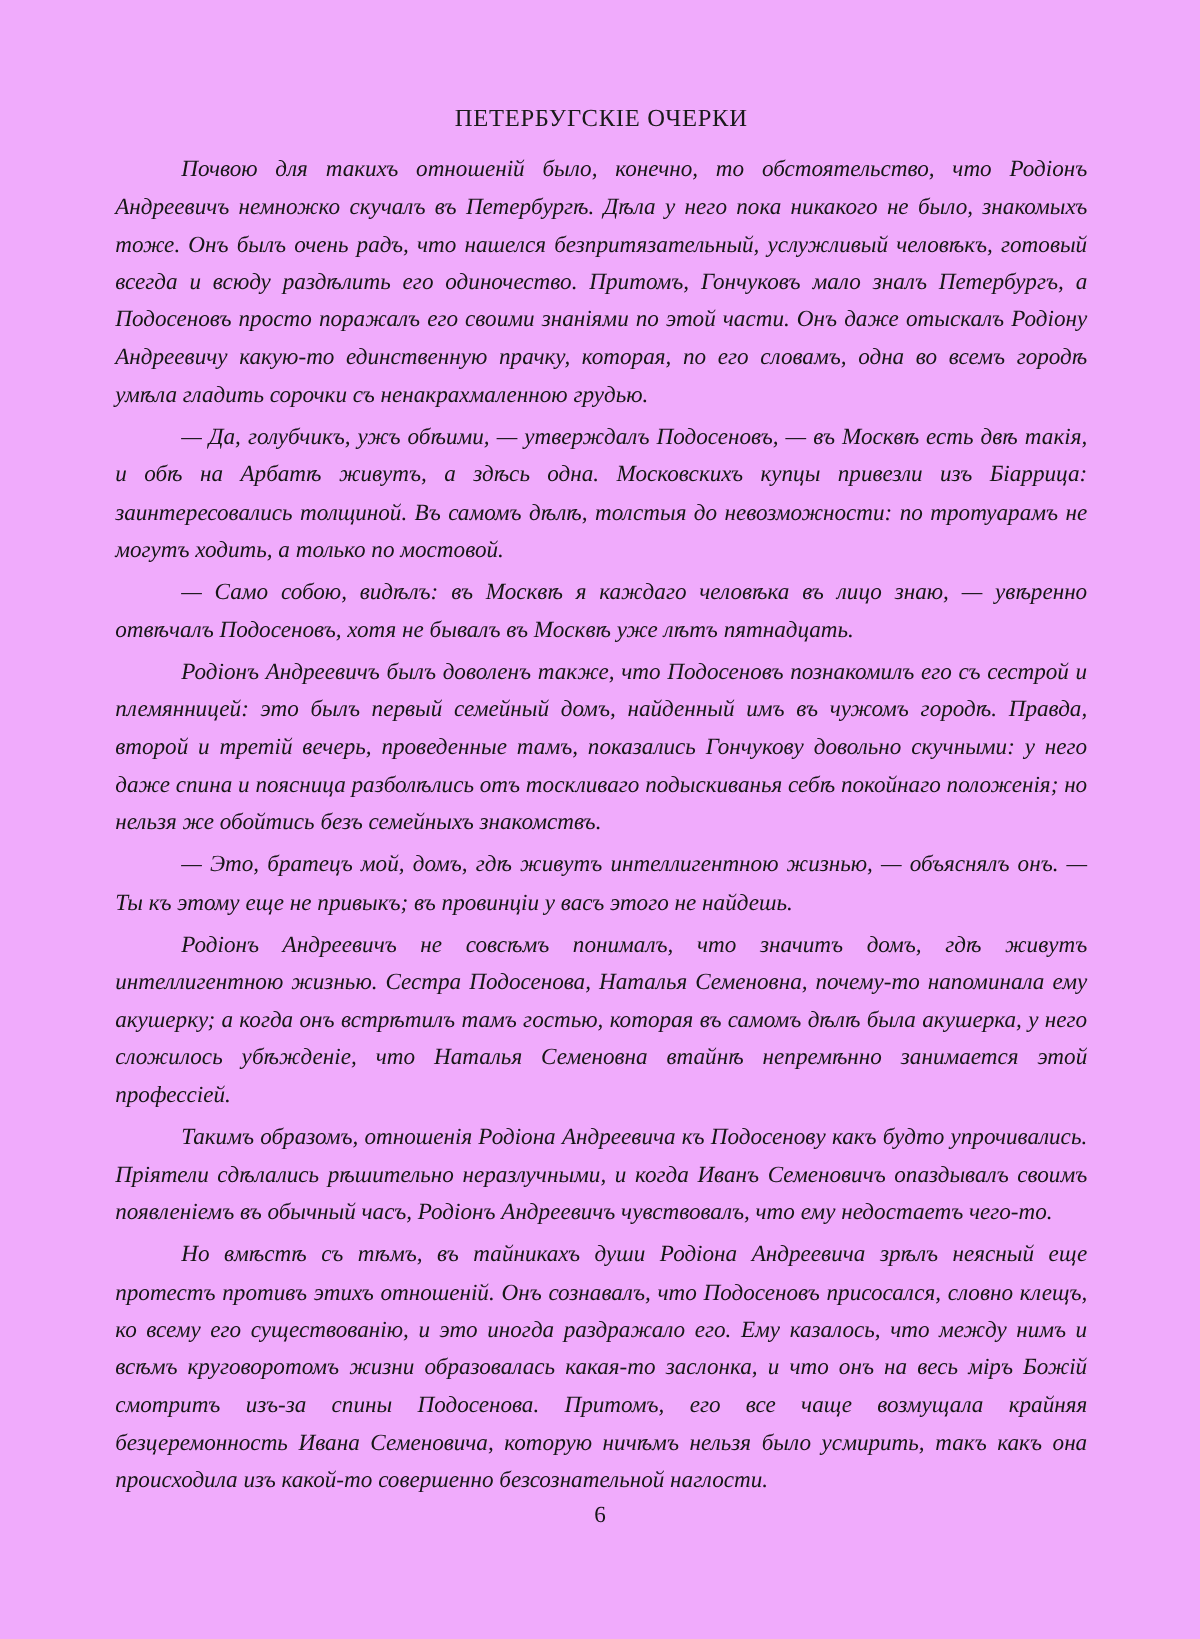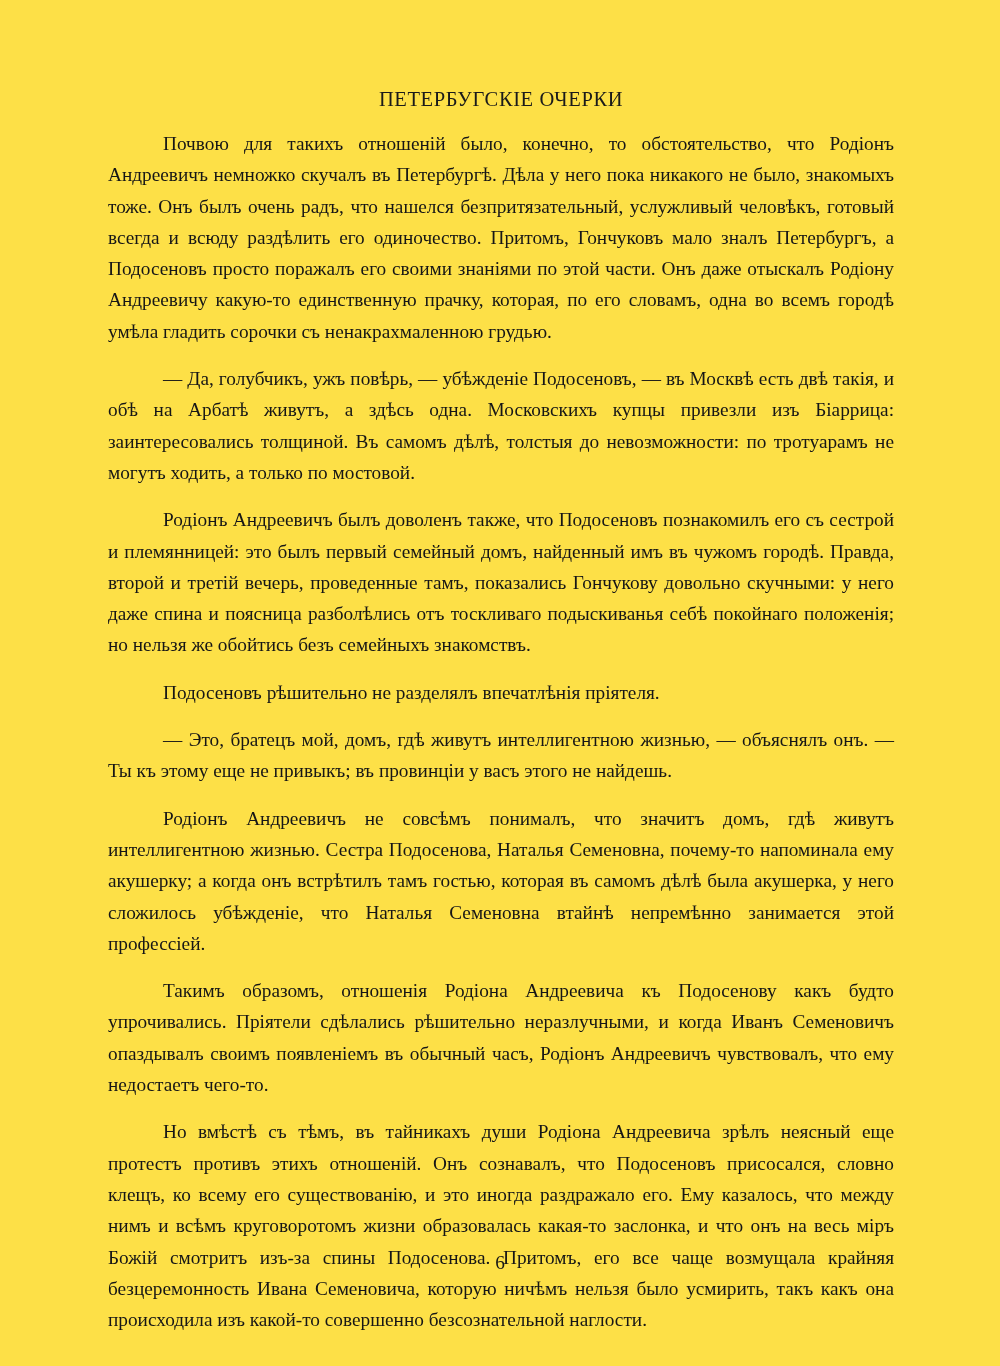--- a/index.html
+++ b/index.html
@@ -7,21 +7,21 @@
     margin: 0;
     padding: 0;
     background: #ffffff;
   }
 
   .page {
     position: relative;
     width: 1000px;
     height: 1366px;
     margin: 0 auto;
-    background: #fde047;
+    background: #f0abfc;
     overflow: hidden;
     box-sizing: border-box;
   }
 
   .text-column {
     position: absolute;
     left: 92px;
     top: 86px;
     width: 818px;
   }
@@ -42,23 +42,24 @@
     font-family: "Liberation Serif", "DejaVu Serif", serif;
     font-size: 19.3px;
     line-height: 31.3px;
     color: #161616;
     text-align: justify;
     text-justify: inter-word;
     hyphens: none;
   }
 
   .body-text p {
-    margin: 16px;
+    margin: 4px;
     text-indent: 55px;
     text-align: justify;
+    font-style: italic;
   }
 
   .page-number {
     position: absolute;
     left: 0;
     right: 0;
     top: 1251px;
     text-align: center;
     font-family: "Liberation Serif", "DejaVu Serif", serif;
     font-size: 19.3px;
@@ -70,23 +71,23 @@
 <body>
 
 <div class="page">
 
   <div class="text-column">
 
     <h1 class="page-heading">ПЕТЕРБУГСКІЕ ОЧЕРКИ</h1>
 
     <div class="body-text">
       <p>Почвою для такихъ отношеній было, конечно, то обстоятельство, что Родіонъ Андреевичъ немножко скучалъ въ Петербургѣ. Дѣла у него пока никакого не было, знакомыхъ тоже. Онъ былъ очень радъ, что нашелся безпритязательный, услужливый человѣкъ, готовый всегда и всюду раздѣлить его одиночество. Притомъ, Гончуковъ мало зналъ Петербургъ, а Подосеновъ просто поражалъ его своими знаніями по этой части. Онъ даже отыскалъ Родіону Андреевичу какую-то единственную прачку, которая, по его словамъ, одна во всемъ городѣ умѣла гладить сорочки съ ненакрахмаленною грудью.</p>
-      <p>— Да, голубчикъ, ужъ повѣрь, — убѣжденіе Подосеновъ, — въ Москвѣ есть двѣ такія, и обѣ на Арбатѣ живутъ, а здѣсь одна. Московскихъ купцы привезли изъ Біаррица: заинтересовались толщиной. Въ самомъ дѣлѣ, толстыя до невозможности: по тротуарамъ не могутъ ходить, а только по мостовой.</p>
+      <p>— Да, голубчикъ, ужъ обѣими, — утверждалъ Подосеновъ, — въ Москвѣ есть двѣ такія, и обѣ на Арбатѣ живутъ, а здѣсь одна. Московскихъ купцы привезли изъ Біаррица: заинтересовались толщиной. Въ самомъ дѣлѣ, толстыя до невозможности: по тротуарамъ не могутъ ходить, а только по мостовой.</p>
+      <p>— Само собою, видѣлъ: въ Москвѣ я каждаго человѣка въ лицо знаю, — увѣренно отвѣчалъ Подосеновъ, хотя не бывалъ въ Москвѣ уже лѣтъ пятнадцать.</p>
       <p>Родіонъ Андреевичъ былъ доволенъ также, что Подосеновъ познакомилъ его съ сестрой и племянницей: это былъ первый семейный домъ, найденный имъ въ чужомъ городѣ. Правда, второй и третій вечерь, проведенные тамъ, показались Гончукову довольно скучными: у него даже спина и поясница разболѣлись отъ тоскливаго подыскиванья себѣ покойнаго положенія; но нельзя же обойтись безъ семейныхъ знакомствъ.</p>
-      <p>Подосеновъ рѣшительно не разделялъ впечатлѣнія пріятеля.</p>
       <p>— Это, братецъ мой, домъ, гдѣ живутъ интеллигентною жизнью, — объяснялъ онъ. — Ты къ этому еще не привыкъ; въ провинціи у васъ этого не найдешь.</p>
       <p>Родіонъ Андреевичъ не совсѣмъ понималъ, что значитъ домъ, гдѣ живутъ интеллигентною жизнью. Сестра Подосенова, Наталья Семеновна, почему-то напоминала ему акушерку; а когда онъ встрѣтилъ тамъ гостью, которая въ самомъ дѣлѣ была акушерка, у него сложилось убѣжденіе, что Наталья Семеновна втайнѣ непремѣнно занимается этой профессіей.</p>
       <p>Такимъ образомъ, отношенія Родіона Андреевича къ Подосенову какъ будто упрочивались. Пріятели сдѣлались рѣшительно неразлучными, и когда Иванъ Семеновичъ опаздывалъ своимъ появленіемъ въ обычный часъ, Родіонъ Андреевичъ чувствовалъ, что ему недостаетъ чего-то.</p>
       <p>Но вмѣстѣ съ тѣмъ, въ тайникахъ души Родіона Андреевича зрѣлъ неясный еще протестъ противъ этихъ отношеній. Онъ сознавалъ, что Подосеновъ присосался, словно клещъ, ко всему его существованію, и это иногда раздражало его. Ему казалось, что между нимъ и всѣмъ круговоротомъ жизни образовалась какая-то заслонка, и что онъ на весь міръ Божій смотритъ изъ-за спины Подосенова. Притомъ, его все чаще возмущала крайняя безцеремонность Ивана Семеновича, которую ничѣмъ нельзя было усмирить, такъ какъ она происходила изъ какой-то совершенно безсознательной наглости.</p>
     </div>
 
   </div>
 
   <div class="page-number">6</div>
 

